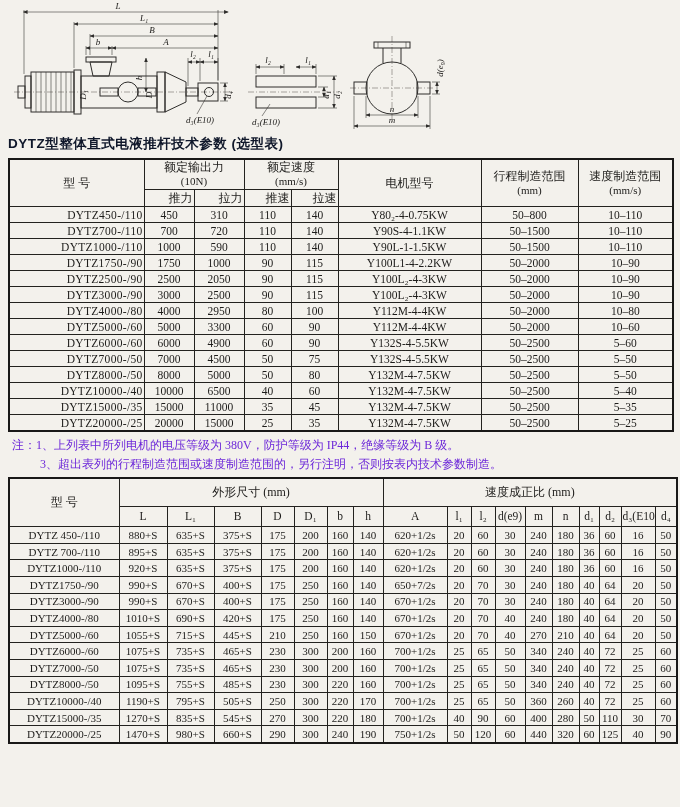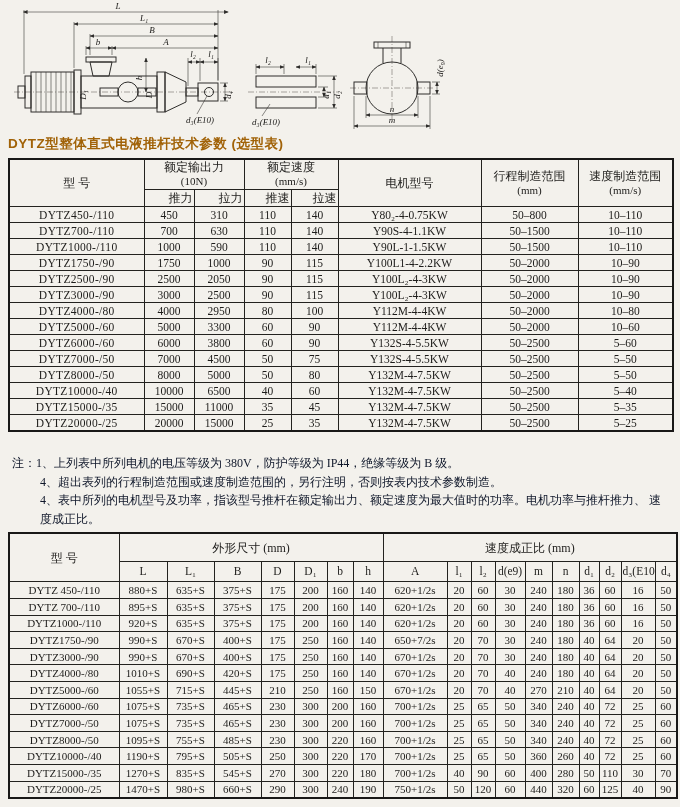--- a/index.html
+++ b/index.html
@@ -12,44 +12,44 @@
   }
   
   .diagram-strip{display:block;width:680px;height:132px;}
   .diagram-strip .draw{stroke:#2e2d2b;stroke-width:1;fill:none;}
   .diagram-strip .thin{stroke:#3a3936;stroke-width:.6;fill:none;}
   .diagram-strip .cl{stroke:#55534f;stroke-width:.5;fill:none;stroke-dasharray:6 2 1 2;}
   .diagram-strip text{font-family:"Liberation Serif","DejaVu Serif",serif;font-style:italic;font-size:9px;fill:#22211f;stroke:none;}
   
   .sec-title{
     font-weight:bold;font-size:13.5px;letter-spacing:.5px;
-    margin:3px 0 5px 8px;color:#a16207;
+    margin:3px 0 5px 8px;color:#0f172a;
     font-family:"Liberation Sans","DejaVu Sans",sans-serif;
   }
   
   table{
     border-collapse:collapse;table-layout:fixed;width:664px;margin-left:8px;
     border:2px solid #191817;background:transparent;
   }
   th,td{
     border:1px solid #23221f;padding:0 1px;text-align:center;vertical-align:middle;
     font-weight:normal;color:#1d1c1a;overflow:hidden;white-space:nowrap;
   }
   .tech-table th{font-size:12px;line-height:1.25;}
   .tech-table th.grp{height:29px;}
   .tech-table tr.sub th{height:16px;font-size:12px;text-align:right;}
   .tech-table td{height:15px;font-size:11.5px;}
-  .tech-table td:first-child{letter-spacing:.3px;}
+  .tech-table td:first-child{letter-spacing:.3px;text-align:right;}
   .dims-table th{font-size:12px;line-height:1.2;}
   .dims-table th.grp{height:27px;}
   .dims-table tr.sub th{height:19px;font-size:11.5px;}
   .dims-table td{height:15.6px;font-size:11px;}
   .unit{font-size:11px;}
   
-  .notes{margin:22px 10px 4px 12px;font-size:12px;line-height:1.55;color:#0f172a;}
+  .notes{margin:4px 10px 4px 12px;font-size:12px;line-height:1.55;color:#6d28d9;}
   .note-line{margin:0;padding-left:46px;text-indent:-46px;}
   .note-line.first{padding-left:46px;text-indent:-46px;}
   .note-cont{margin:0;padding-left:28px;text-indent:0;}
   .notes .n{display:inline;}
 </style>
 </head>
 <body>
 
 <div class="page">
 
@@ -229,21 +229,21 @@
           <td>310</td>
           <td>110</td>
           <td>140</td>
           <td>Y80₂-4-0.75KW</td>
           <td>50–800</td>
           <td>10–110</td>
         </tr>
         <tr>
           <td>DYTZ700-/110</td>
           <td>700</td>
-          <td>630</td>
+          <td>720</td>
           <td>110</td>
           <td>140</td>
           <td>Y90S-4-1.1KW</td>
           <td>50–1500</td>
           <td>10–110</td>
         </tr>
         <tr>
           <td>DYTZ1000-/110</td>
           <td>1000</td>
           <td>590</td>
@@ -299,21 +299,21 @@
           <td>3300</td>
           <td>60</td>
           <td>90</td>
           <td>Y112M-4-4KW</td>
           <td>50–2000</td>
           <td>10–60</td>
         </tr>
         <tr>
           <td>DYTZ6000-/60</td>
           <td>6000</td>
-          <td>3800</td>
+          <td>4900</td>
           <td>60</td>
           <td>90</td>
           <td>Y132S-4-5.5KW</td>
           <td>50–2500</td>
           <td>5–60</td>
         </tr>
         <tr>
           <td>DYTZ7000-/50</td>
           <td>7000</td>
           <td>4500</td>
@@ -361,22 +361,21 @@
           <td>35</td>
           <td>Y132M-4-7.5KW</td>
           <td>50–2500</td>
           <td>5–25</td>
         </tr>
       </tbody>
   </table>
 
   <div class="notes">
     <p class="note-line first"><span class="n">注：</span><span class="n">1、上列表中所列电机的电压等级为 380V，防护等级为 IP44，绝缘等级为 B 级。</span></p>
-    <p class="note-cont">4、超出表列的行程制造范围或速度制造范围的，另行注明，否则按表内技术参数制造。</p>
-    <p class="note-cont">4、表中所列的电机型号及功率，指该型号推杆在额定输出力、额定速度为最大值时的功率。电机功率与推杆推力、 速度成正比。</p>
+    <p class="note-cont">3、超出表列的行程制造范围或速度制造范围的，另行注明，否则按表内技术参数制造。</p>
   </div>
 
 
   <table class="dims-table">
     <colgroup>
       <col style="width:110px">
         <col style="width:48px">
         <col style="width:47px">
         <col style="width:47px">
       <col style="width:33px">

